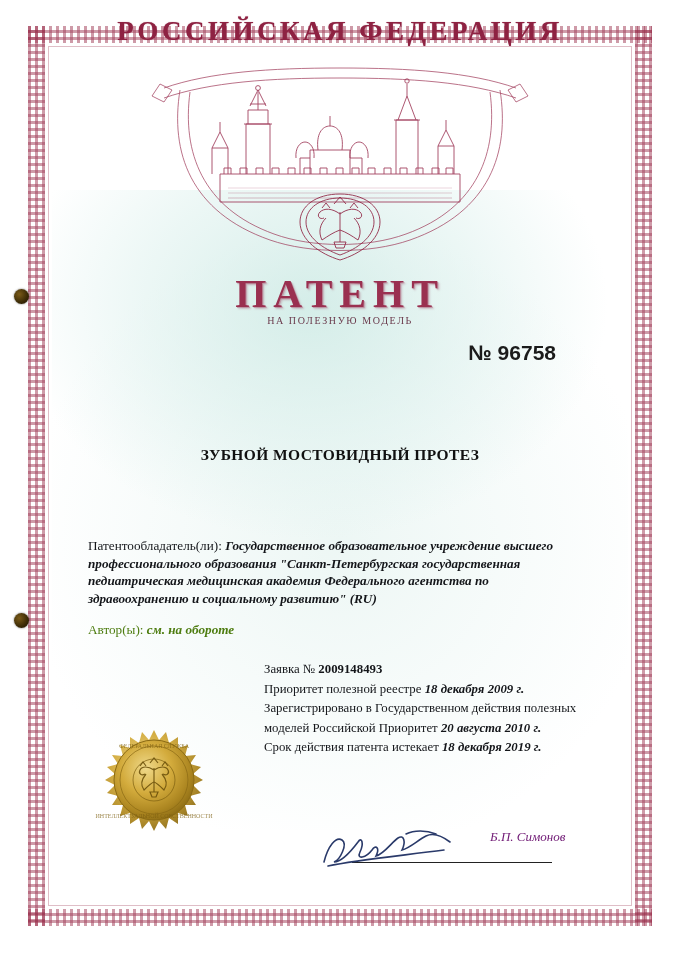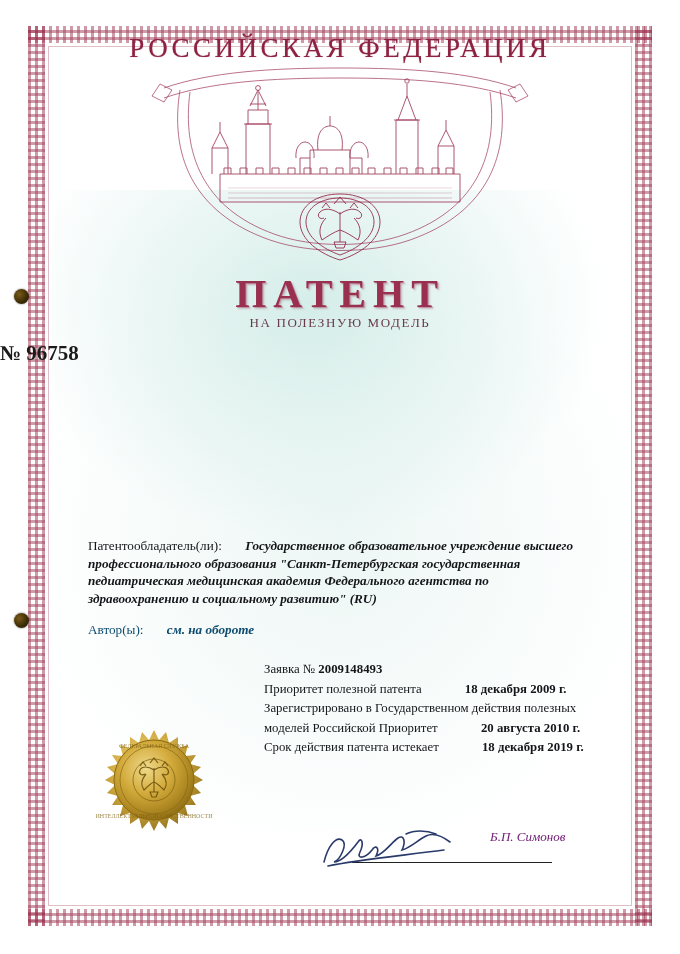--- a/index.html
+++ b/index.html
@@ -73,26 +73,26 @@
     background: radial-gradient(circle at 35% 35%, #7a5a18 0%, #3a2a06 60%, #1d1403 100%);
     box-shadow: 0 0 2px rgba(0,0,0,0.6);
   }
   .hole-1 { top: 289px; }
   .hole-2 { top: 613px; }
 
   
   .fed-title {
     position: absolute;
     left: 0;
-    top: 33px;
+    top: 16px;
     width: 680px;
     text-align: center;
     font-family: "Liberation Serif", serif;
     font-size: 27px;
-    font-weight: normal;
+    font-weight: bold;
     letter-spacing: 3.5px;
     color: #8e2242;
     text-shadow: 0 0 1px rgba(142,34,66,0.6);
   }
 
   
   .emblem-area {
     position: absolute;
     left: 150px;
     top: 62px;
@@ -117,35 +117,35 @@
   .patent-word .shadowed {
     color: #9a3050;
     text-shadow: 1px 1px 0 rgba(180,120,140,0.6), 2px 2px 2px rgba(160,90,115,0.35);
   }
   .patent-sub {
     position: absolute;
     left: 0;
     top: 315px;
     width: 680px;
     text-align: center;
-    font-size: 13px;
+    font-size: 10px;
     letter-spacing: 1.6px;
     color: #6a3a4c;
     font-family: "Liberation Serif", serif;
   }
   .patent-number {
     position: absolute;
     left: 0;
     top: 341px;
     width: 556px;
-    text-align: left;
+    text-align: right;
     font-size: 21px;
     font-weight: bold;
     color: #1b1b1b;
-    font-family: Liberation Serif, serif;
+    font-family: Liberation Sans, sans-serif;
   }
 
   
   .invention-title {
     position: absolute;
     left: 110px;
     top: 446px;
     width: 460px;
     text-align: center;
     font-size: 15.5px;
@@ -159,42 +159,42 @@
   .holder-block {
     position: absolute;
     left: 88px;
     top: 537px;
     width: 500px;
     font-size: 13.2px;
     line-height: 17.5px;
     color: #14161a;
   }
   .label-plain { font-style: normal; }
-  .val-italic { font-style: italic; font-weight: bold; margin-left: 20px; }
+  .val-italic { font-style: italic; font-weight: bold; }
 
   .author-block {
     position: absolute;
     left: 88px;
     top: 622px;
     width: 500px;
     font-size: 13.2px;
-    color: #0c4a6e;
+    color: #4d7c0f;
   }
 
   .details-block {
     position: absolute;
     left: 264px;
     top: 660px;
     width: 340px;
     font-size: 12.8px;
     line-height: 19.5px;
     color: #14161a;
   }
   .details-block .row { white-space: normal; }
-  .bold-i { font-weight: bold; margin-left: 40px; }
+  .bold-i { font-style: italic; font-weight: bold; }
   .bold-n { font-weight: bold; }
 
   .signatory-block {
     position: absolute;
     left: 248px;
     top: 772px;
     width: 360px;
     font-size: 12.6px;
     line-height: 16.5px;
     font-style: italic;
@@ -333,38 +333,39 @@
       </g>
     </svg>
   </div>
 
   <div class="patent-word">
     <span class="shadowed">ПАТЕНТ</span>
   </div>
   <div class="patent-sub">НА ПОЛЕЗНУЮ МОДЕЛЬ</div>
   <div class="patent-number">№ 96758</div>
 
+  <div class="invention-title">ЗУБНОЙ МОСТОВИДНЫЙ ПРОТЕЗ</div>
 
   <div class="holder-block">
     <span class="label-plain">Патентообладатель(ли):</span>
     <span class="val-italic">Государственное образовательное учреждение высшего профессионального образования "Санкт-Петербургская государственная педиатрическая медицинская академия Федерального агентства по здравоохранению и социальному развитию" (RU)</span>
   </div>
 
   <div class="author-block">
     <span class="label-plain">Автор(ы):</span>
     <span class="val-italic">см. на обороте</span>
   </div>
 
   <div class="details-block">
     <div class="row">
       <span>Заявка №</span>
       <span class="bold-n">2009148493</span>
     </div>
     <div class="row">
-      <span>Приоритет полезной патента</span>
+      <span>Приоритет полезной реестре</span>
       <span class="bold-i">18 декабря 2009 г.</span>
     </div>
     <div class="row">
       <span>Зарегистрировано в Государственном действия полезных</span>
       <span>моделей Российской Приоритет</span>
       <span class="bold-i">20 августа 2010 г.</span>
     </div>
     <div class="row">
       <span>Срок действия патента истекает</span>
       <span class="bold-i">18 декабря 2019 г.</span>

